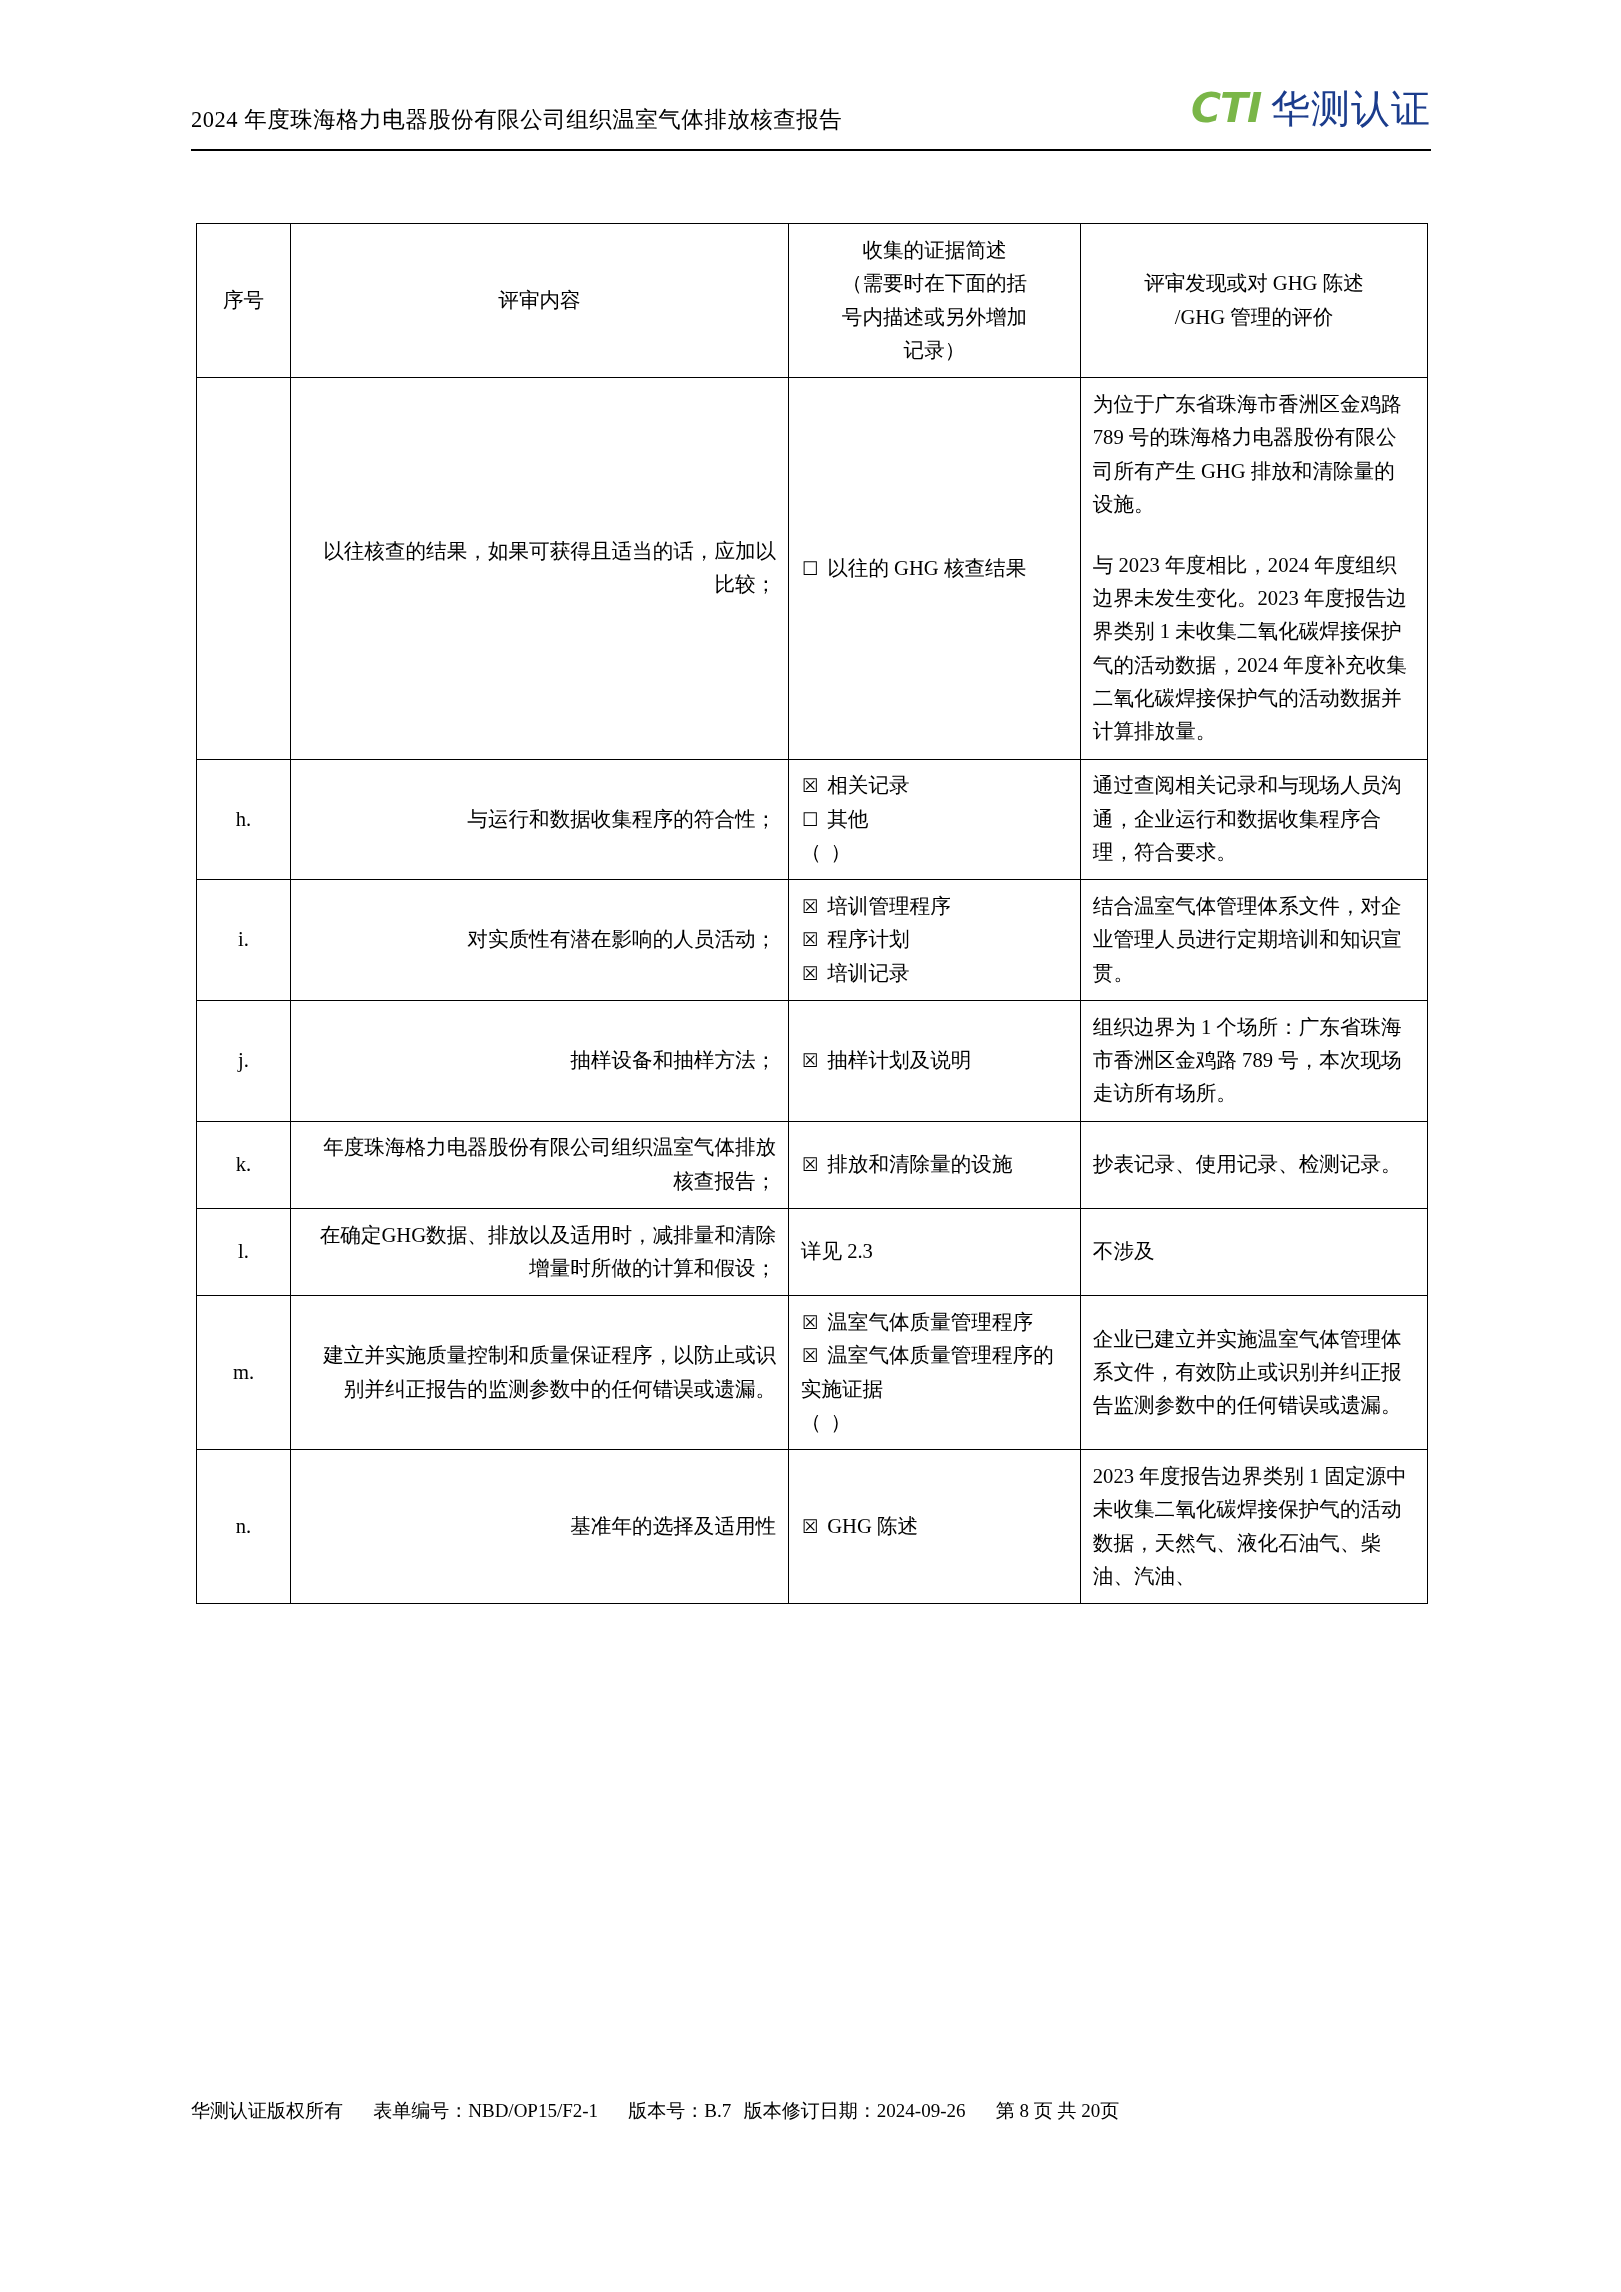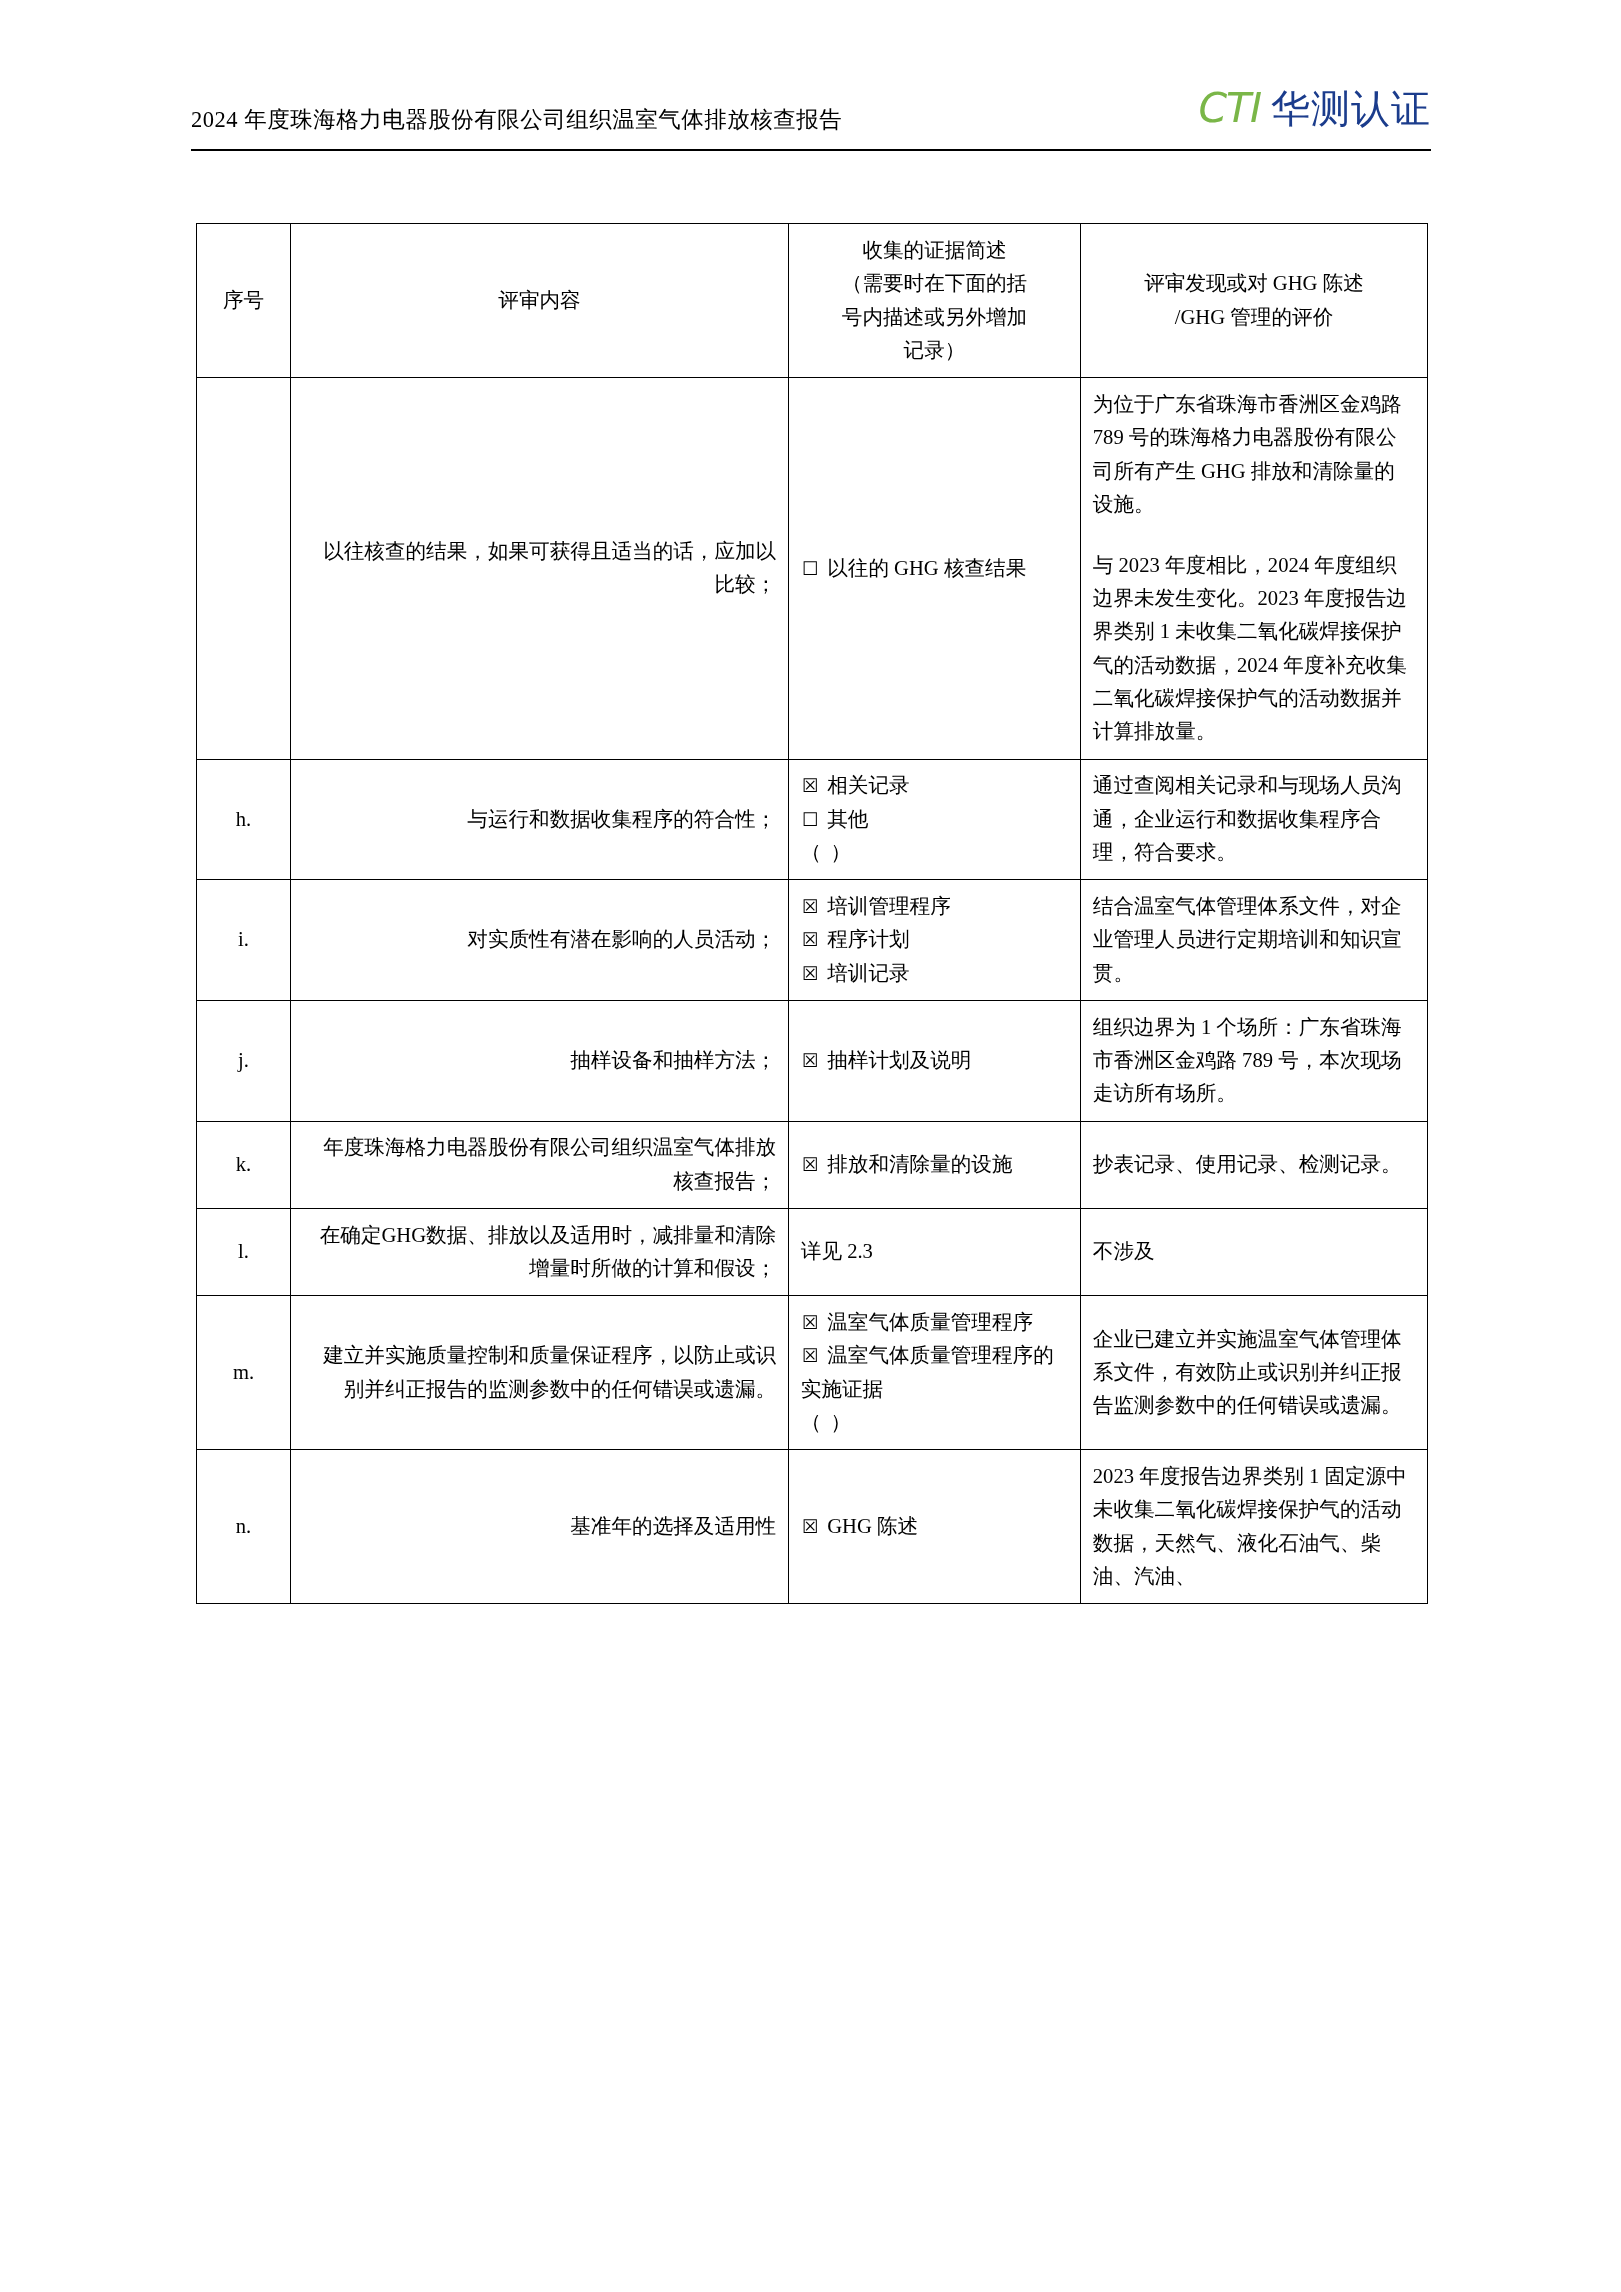--- a/index.html
+++ b/index.html
@@ -48,21 +48,21 @@
   .logo {
     position: absolute;
     right: 0;
     top: 0;
     display: flex;
     align-items: center;
     gap: 9.8px;
   }
   .logo-cti {
     font-family: "DejaVu Sans", sans-serif;
-    font-weight: normal;
+    font-weight: bold;
     font-style: italic;
     font-size: 41px;
     color: #7ab648;
     letter-spacing: -1px;
     line-height: 1;
   }
   .logo-cn {
     font-family: "DejaVu Sans", sans-serif;
     font-weight: normal;
     font-size: 39px;
@@ -312,15 +312,22 @@
             </span>
           </td>
           <td class="finding-cell">
             <p class="pp">2023 年度报告边界类别 1 固定源中未收集二氧化碳焊接保护气的活动数据，天然气、液化石油气、柴油、汽油、</p>
           </td>
         </tr>
       </tbody>
     </table>
   </div>
 
+  <div class="footer">
+    <span class="seg">华测认证版权所有</span>
+    <span class="seg">表单编号：NBD/OP15/F2-1</span>
+    <span>版本号：B.7</span>
+    <span class="seg" style="margin-left:7.8px;">版本修订日期：2024-09-26</span>
+    <span>第 8 页 共 20页</span>
+  </div>
 
 </div>
 
 
 </body></html>

